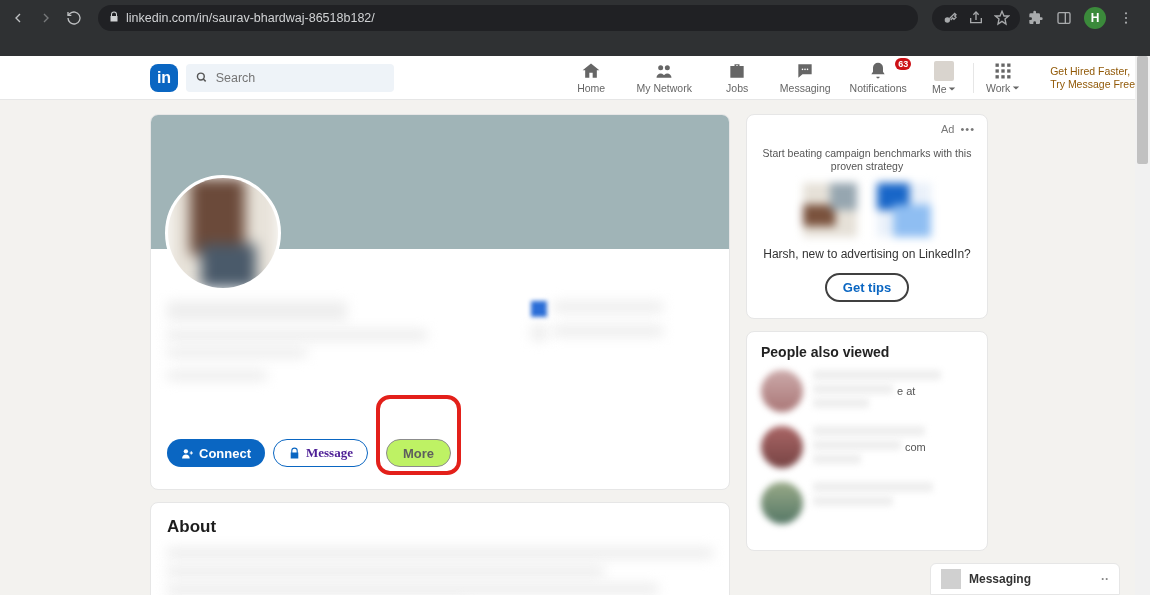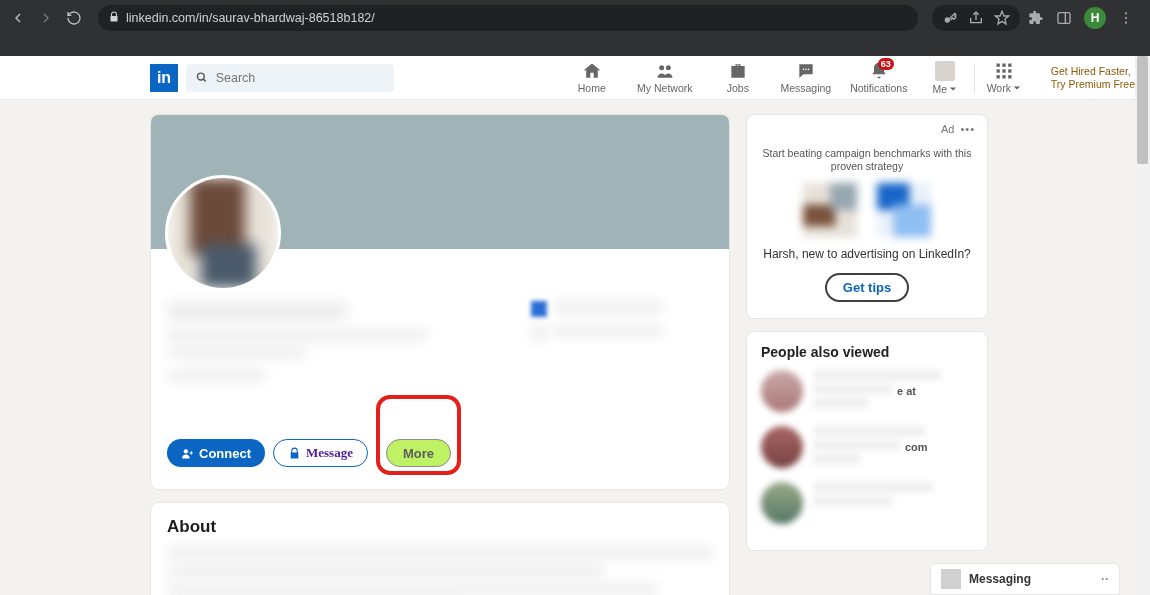--- a/index.html
+++ b/index.html
@@ -19,30 +19,30 @@
   .chrome-gap { height: 20px; background: #2f3133; }
 
   
   .viewport { position: relative; height: 539px; background: #f3f2ef; display: flex; }
   .scroll-area { flex: 1; overflow: hidden; }
   .scrollbar-track { width: 15px; background: #f1f1f1; position: relative; }
   .scrollbar-thumb { position: absolute; top: 0; left: 2px; width: 11px; height: 108px; background: #c1c1c1; border-radius: 2px; }
 
   
   .ln-header { height: 44px; background: #fff; border-bottom: 1px solid #e6e6e6; display: flex; align-items: center; padding: 0 0 0 150px; }
-  .ln-logo { width: 28px; height: 28px; background: #0a66c2; color: #fff; font-weight: 900; font-size: 16px; display: flex; align-items: center; justify-content: center; border-radius: 0; margin-right: 8px; }
+  .ln-logo { width: 28px; height: 28px; background: #0a66c2; color: #fff; font-weight: 900; font-size: 16px; display: flex; align-items: center; justify-content: center; border-radius: 8px; margin-right: 8px; }
   .ln-search { width: 208px; height: 28px; background: #eef3f8; border-radius: 4px; display: flex; align-items: center; padding: 0 10px; gap: 8px; }
   .ln-search input { border: none; background: transparent; font-size: 12.5px; outline: none; color: #555; width: 100%; }
   .ln-nav { margin-left: auto; display: flex; align-items: stretch; height: 100%; }
   .ln-nav-item { width: 68px; display: flex; flex-direction: column; align-items: center; justify-content: center; gap: 2px; color: #666; font-size: 10.5px; cursor: pointer; position: relative; }
   .ln-nav-item.wide { width: 78px; }
   .ln-nav-item .ico { height: 18px; color: #666; display:flex; align-items:center; justify-content:center;}
   .ln-nav-item .ico svg { width: 20px; height: 20px; fill: #666; }
   .ln-nav-item .lbl { display: flex; align-items: center; gap: 2px; }
-  .badge { position: absolute; top: 2px; right: 24px; background: #cc1016; color: #fff; font-size: 9px; font-weight: bold; padding: 0 3px; border-radius: 8px; line-height: 12px; }
+  .badge { position: absolute; top: 2px; right: 6px; background: #cc1016; color: #fff; font-size: 9px; font-weight: bold; padding: 0 3px; border-radius: 8px; line-height: 12px; }
   .me-ic { width: 20px; height: 20px; background: #d9d4ce; border-radius: 2px; }
   .divider { width: 1px; background: #e6e6e6; height: 30px; align-self: center; margin: 0 2px; }
   .premium-links { display: flex; flex-direction: column; justify-content: center; padding-left: 10px; font-size: 10.5px; }
   .premium-links span { color: #915907; line-height: 13px; cursor: pointer; margin-left: 10px; }
 
   
   .main { display: flex; gap: 16px; padding: 14px 0 0 150px; }
   .left-col { width: 580px; }
   .right-col { width: 242px; }
 
@@ -72,21 +72,21 @@
   .ad-top { position: absolute; right: 12px; top: 8px; font-size: 11px; color: #777; display: flex; align-items: center; gap: 6px; }
   .ad-text { font-size: 10.5px; color: #555; margin-top: 22px; line-height: 13px; }
   .ad-imgs { display: flex; justify-content: center; gap: 20px; margin: 10px 0; }
   .ad-img { width: 54px; height: 54px; }
   .ad-q { font-size: 12px; color: #333; margin: 6px 0 12px; }
   .btn-tips { border: 2px solid #404040; color: #0a66c2; background: #fff; border-radius: 15px; padding: 5px 16px; font-size: 13px; font-weight: 600; cursor: pointer; }
 
   
   .pav { padding: 12px 14px; }
   .pav h3 { font-size: 14px; font-weight: 600; color: #222; margin-bottom: 10px; }
-  .pav-item { display: flex; gap: 10px; margin-bottom: 14px; font-weight: bold; }
+  .pav-item { display: flex; gap: 10px; margin-bottom: 14px; }
   .pav-pic { width: 42px; height: 42px; border-radius: 50%; background: #ddd; filter: blur(3px); }
   .pav-info { flex: 1; }
   .pav-line { height: 10px; background: #eee; filter: blur(3px); border-radius: 2px; margin-bottom: 4px;}
 
   
   .msg-dock { position: absolute; right: 30px; bottom: 0; width: 190px; height: 32px; background: #fff; border: 1px solid #e6e6e6; border-top-left-radius: 6px; border-top-right-radius: 6px; display: flex; align-items: center; padding: 0 10px; gap: 8px; font-size: 12px; font-weight: 600; color: #333;}
   .msg-dock .sq { width: 20px; height: 20px; background: #d0d0d0; }
   .msg-dock .r { margin-left: auto; color: #888;}
 
   .muted-svg { opacity:.85 }
@@ -246,21 +246,21 @@
             </span>
         <span class="lbl">
               <span>Work</span>
               <svg width="8" height="8" viewBox="0 0 10 10">
                 <path d="M1 3l4 4 4-4z" fill="#666"></path>
               </svg>
             </span>
       </div>
       <div class="premium-links">
         <span>Get Hired Faster,</span>
-        <span>Try Premium Free</span>
+        <span>Try Message Free</span>
       </div>
     </div>
   </div>
 
   <div class="main">
     <div class="left-col">
       <div class="card">
         <div class="cover">
           <div class="prof-pic">
             <svg class="px" viewBox="0 0 10 10" preserveAspectRatio="none">

